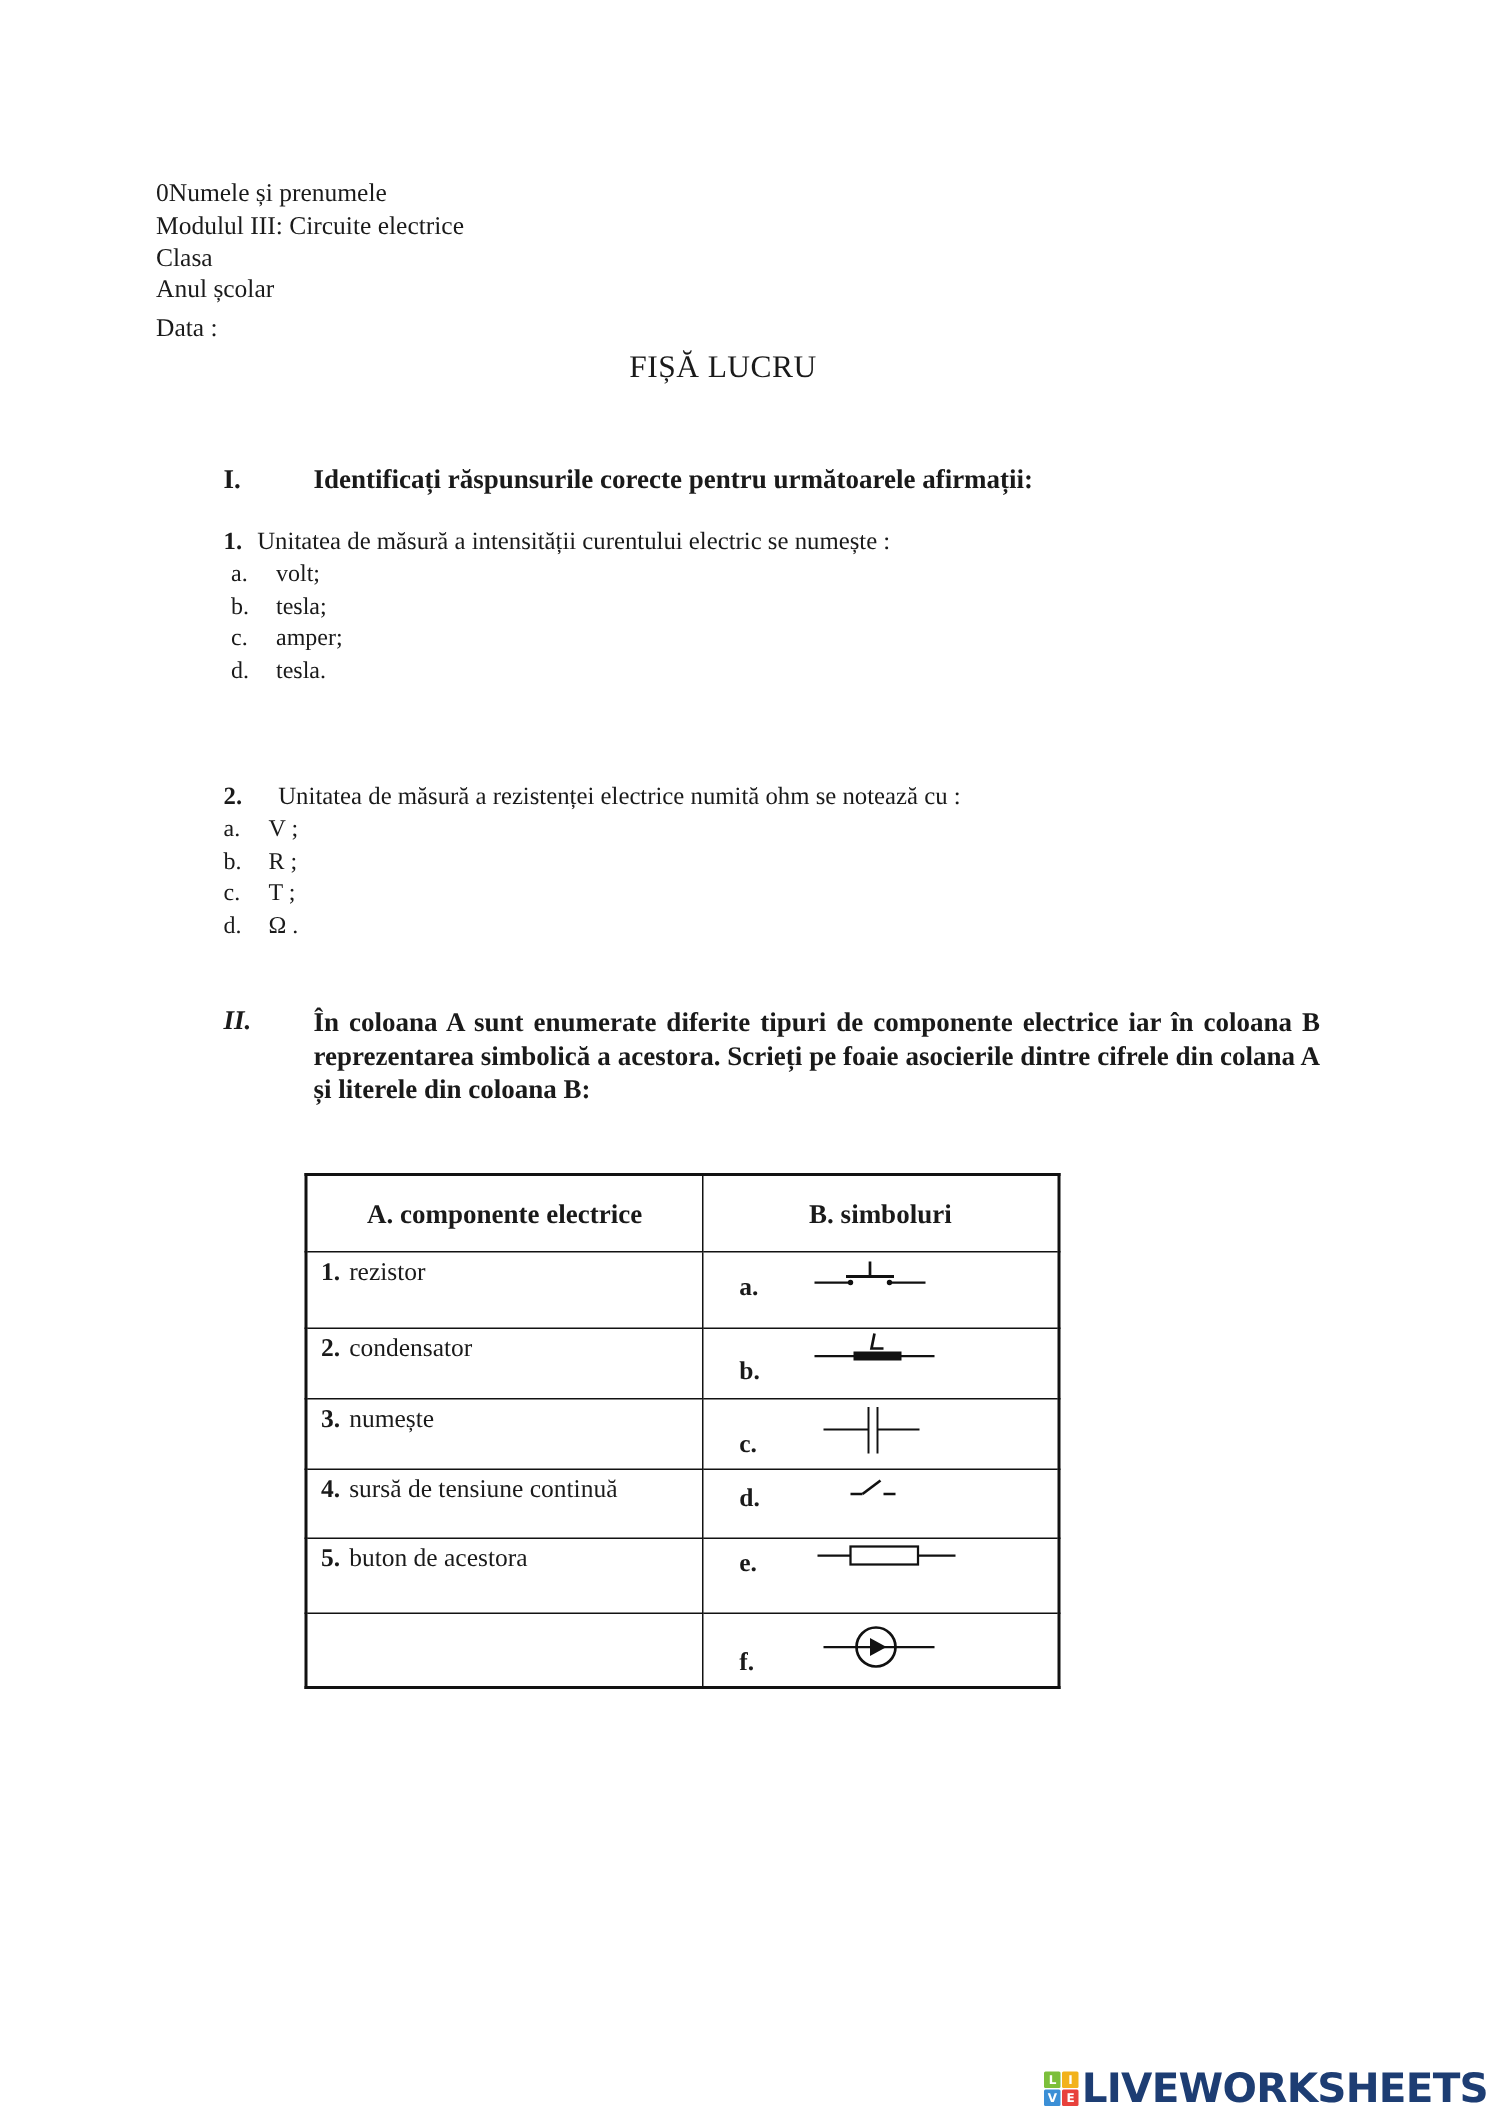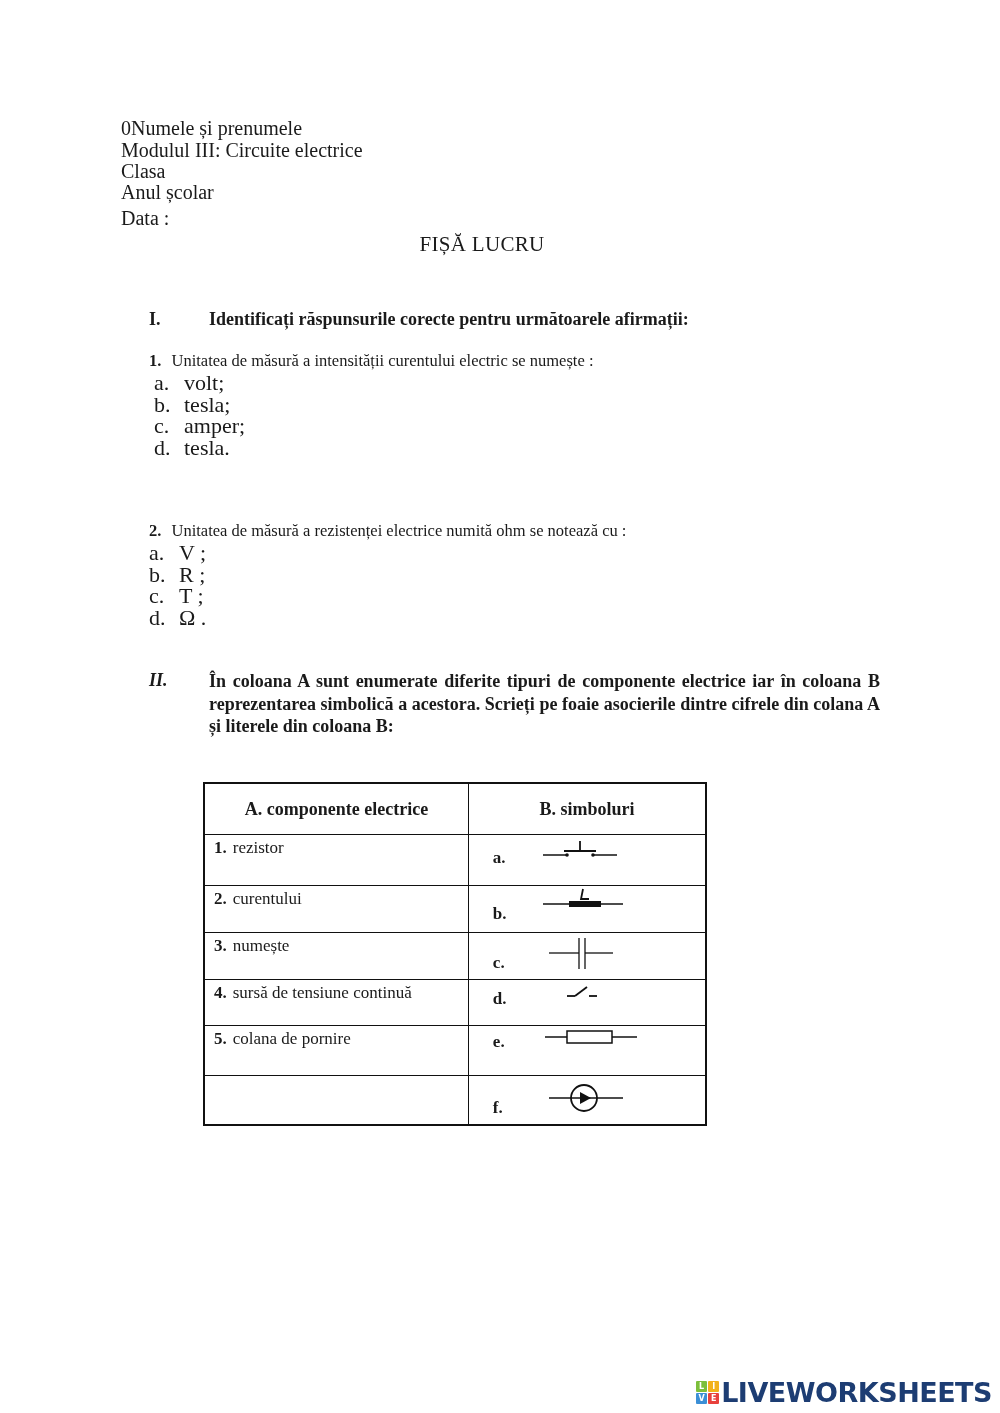--- a/index.html
+++ b/index.html
@@ -1,27 +1,27 @@
 <!DOCTYPE html>
 <html><head>
 <meta charset="utf-8">
 <style>
   html, body { margin: 0; padding: 0; }
   body {
     width: 1000px; height: 1413px; background: #ffffff; position: relative;
     font-family: "Liberation Serif", serif; color: #1a1a1a; overflow: hidden;
   }
   .abs { position: absolute; }
-  .hdr-line { font-size: 20px; line-height: 21px; left: 121px; }
+  .hdr-line { font-size: 17px; line-height: 21px; left: 104px; }
   .title { left: 0; width: 964px; text-align: center; top: 232px; font-size: 21px; letter-spacing: 0.3px; }
   .sec-num { font-weight: bold; font-size: 18px; }
   .sec-text { font-weight: bold; font-size: 18px; }
   .q { font-size: 16.5px; }
   .q b { font-weight: bold; }
-  .opt { font-size: 22px; line-height: 21.5px; }
+  .opt { font-size: 16px; line-height: 21.5px; }
   .opt .l { display: inline-block; width: 30px; }
   .sec2-text { font-weight: bold; font-size: 18px; line-height: 22.5px; text-align: justify; text-align-last: left; width: 671px; left: 209px; top: 670px; }
   table.match { position: absolute; left: 203px; top: 782px; width: 504px; border-collapse: collapse; border: 2px solid #111; }
   table.match th { font-size: 18px; font-weight: bold; height: 24px; border: 1.5px solid #111; padding: 13px; text-align: center; }
   table.match td { border: 1.5px solid #111; vertical-align: top; padding: 0; font-size: 17px; position: relative; }
   table.match td.colA { width: 259px; padding-left: 9px; padding-top: 3px; }
   table.match td.colB { width: 241px; }
   table.match td.colA b { font-weight: bold; margin-right: 6px; }
   .letter { position: absolute; left: 24px; font-weight: bold; font-size: 17px; }
   .sym { position: absolute; }
@@ -50,21 +50,21 @@
 </div>
 <div class="abs opt" style="left:154px; top:372px;">
   <div><span class="l">a.</span><span>volt;</span></div>
   <div><span class="l">b.</span><span>tesla;</span></div>
   <div><span class="l">c.</span><span>amper;</span></div>
   <div><span class="l">d.</span><span>tesla.</span></div>
 </div>
 
 <div class="abs q" style="left:149px; top:521px;">
   <b>2.</b>
-  <span style="margin-left:6px;">Unitatea de măsură a rezistenței electrice numită ohm se notează cu  :</span>
+  <span style="margin-left:20px;">Unitatea de măsură a rezistenței electrice numită ohm se notează cu  :</span>
 </div>
 <div class="abs opt" style="left:149px; top:542px;">
   <div><span class="l">a.</span><span>V  ;</span></div>
   <div><span class="l">b.</span><span>R  ;</span></div>
   <div><span class="l">c.</span><span>T  ;</span></div>
   <div><span class="l">d.</span><span>Ω  .</span></div>
 </div>
 
 <div class="abs sec-num" style="left:149px; top:670px;font-style:italic;">II.</div>
 <div class="abs sec2-text">În coloana A sunt enumerate diferite tipuri de componente electrice iar în coloana B  reprezentarea simbolică a acestora. Scrieți pe foaie asocierile dintre cifrele din colana A și literele din coloana B:</div>
@@ -87,21 +87,21 @@
           <line x1="52" y1="18" x2="76" y2="18" stroke="#111" stroke-width="1.5"></line>
           <circle cx="26" cy="18" r="1.8" fill="#111"></circle>
           <circle cx="52" cy="18" r="1.8" fill="#111"></circle>
           <line x1="23" y1="14" x2="55" y2="14" stroke="#111" stroke-width="2"></line>
           <line x1="39" y1="14" x2="39" y2="4" stroke="#111" stroke-width="1.8"></line>
         </svg>
       </td>
     </tr>
 
     <tr style="height:47px;">
-      <td class="colA"><b>2.</b><span>curentului</span></td>
+      <td class="colA"><b>2.</b><span>condensator</span></td>
       <td class="colB">
         <span class="letter" style="top:18px;">b.</span>
         <svg class="sym" style="left:72px; top:0px;" width="84" height="26">
           <line x1="2" y1="18" x2="82" y2="18" stroke="#111" stroke-width="1.5"></line>
           <rect x="28" y="15" width="32" height="6" fill="#111"></rect>
           <path d="M42 3 L40 13 L48 13" stroke="#111" stroke-width="1.8" fill="none"></path>
         </svg>
       </td>
     </tr>
 
@@ -124,21 +124,21 @@
         <span class="letter" style="top:9px;">d.</span>
         <svg class="sym" style="left:96px; top:2px;" width="36" height="20">
           <line x1="2" y1="14" x2="10" y2="14" stroke="#111" stroke-width="1.8"></line>
           <line x1="10" y1="14" x2="22" y2="5" stroke="#111" stroke-width="1.8"></line>
           <line x1="24" y1="14" x2="32" y2="14" stroke="#111" stroke-width="1.8"></line>
         </svg>
       </td>
     </tr>
 
     <tr style="height:50px;">
-      <td class="colA"><b>5.</b><span>colana de pornire</span></td>
+      <td class="colA"><b>5.</b><span>buton de acestora</span></td>
       <td class="colB">
         <span class="letter" style="top:6px;">e.</span>
         <svg class="sym" style="left:74px; top:2px;" width="96" height="20">
           <line x1="2" y1="9" x2="24" y2="9" stroke="#111" stroke-width="1.5"></line>
           <rect x="24" y="3" width="45" height="12" fill="#fff" stroke="#111" stroke-width="1.5"></rect>
           <line x1="69" y1="9" x2="94" y2="9" stroke="#111" stroke-width="1.5"></line>
         </svg>
       </td>
     </tr>
 

